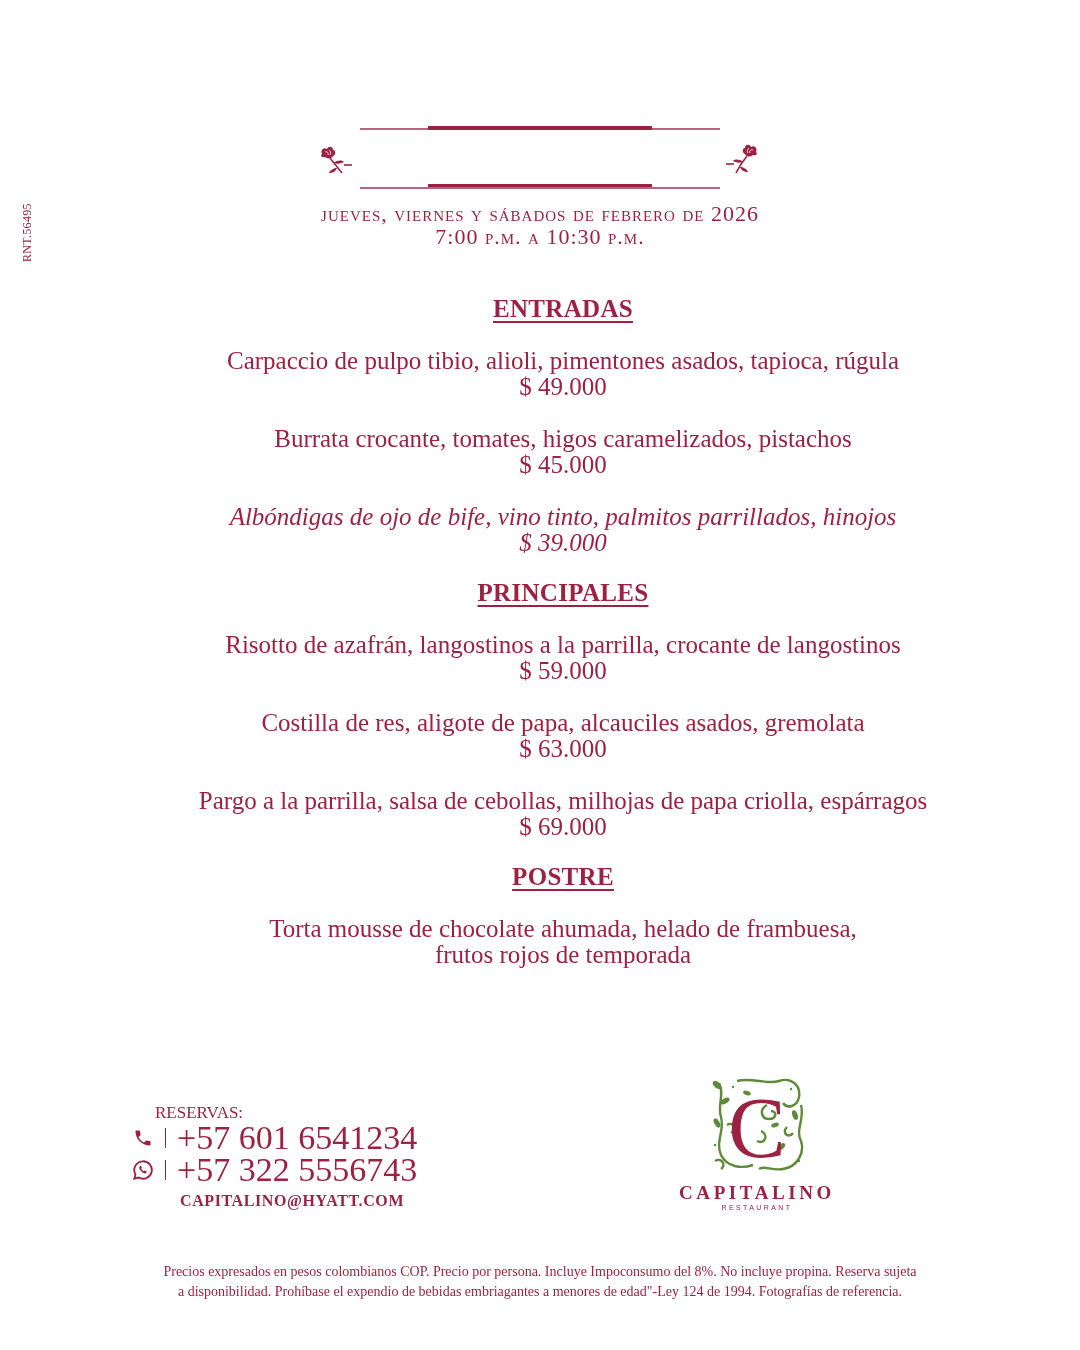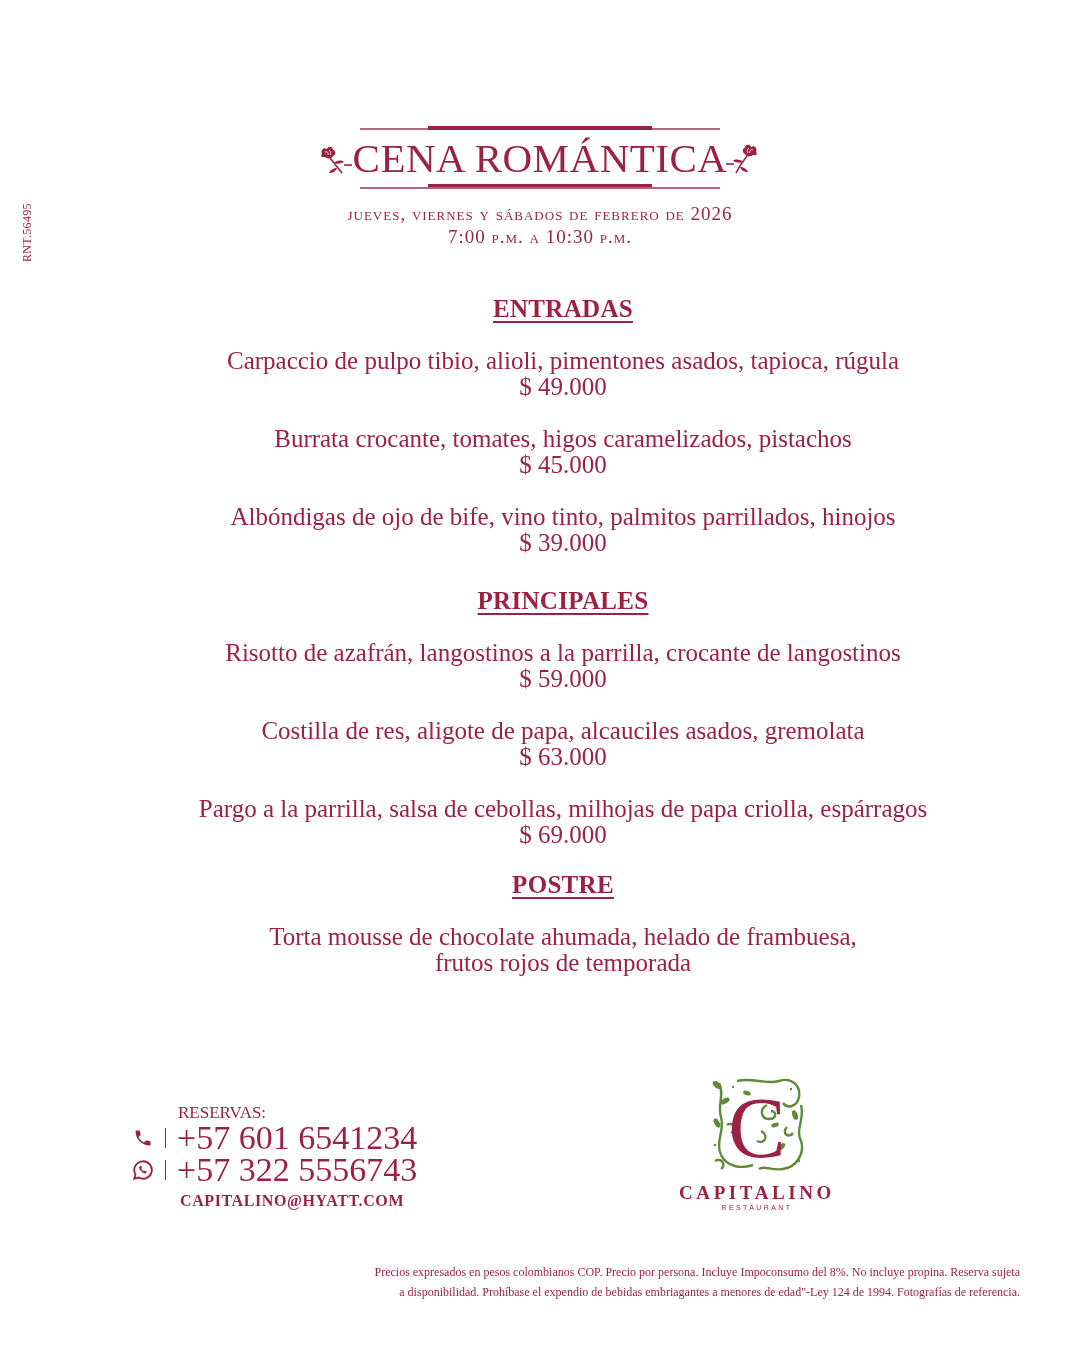--- a/index.html
+++ b/index.html
@@ -47,21 +47,21 @@
     }
     .rose {
       position: absolute;
       top: 18px;
       width: 36px; height: 32px;
     }
     .rose.left { left: -42px; }
     .rose.right { right: -40px; }
     .subtitle {
       margin-top: 12px;
-      font-size: 19px;
+      font-size: 22px;
       line-height: 23px;
       letter-spacing: 1px;
       font-variant: small-caps;
       text-transform: lowercase;
       color: #9b2242;
     }
     .subtitle span { display: block; }
     .menu {
       position: absolute;
       left: 0; top: 294px; width: 1080px;
@@ -81,29 +81,29 @@
     }
     .section { margin-bottom: 0; }
     .section-head { height: 30px; margin-bottom: 24px; }
     .item { margin-bottom: 26px; }
     .item .desc, .item .price {
       display: block;
       font-size: 25px;
       line-height: 26px;
       color: #9b2242;
     }
-    .section-entradas .item:last-child { margin-bottom: 30px; }
+    .section-entradas .item:last-child { margin-bottom: 22px; font-style: italic; }
     .section-principales .item:last-child { margin-bottom: 22px; }
     .contact {
       position: absolute;
       left: 132px; top: 1104px;
       width: 340px;
     }
     .reservas-label {
-      margin-left: 46px;
+      margin-left: 23px;
       font-size: 17px;
       line-height: 18px;
       color: #9b2242;
     }
     .phone-row {
       display: flex; align-items: center;
       height: 32px;
     }
     .phone-icon {
       width: 22px; height: 22px;
@@ -147,22 +147,22 @@
     .logo-sub {
       font-family: "Liberation Sans", sans-serif;
       font-size: 7px;
       letter-spacing: 2.4px;
       color: #9b2242;
       line-height: 10px;
     }
     .disclaimer {
       position: absolute;
       left: 60px; top: 1262px; width: 960px;
-      text-align: right;
-      font-size: 12px;
+      text-align: center;
+      font-size: 14px;
       line-height: 20px;
       color: #9b2242;
     }
     .disclaimer span { display: block; }
   </style>
 </head>
 <body>
 
 <div class="rnt">RNT.56495</div>
 
@@ -171,21 +171,20 @@
     <div class="line-thin" style="top:2px"></div>
     <div class="line-thick" style="top:0px"></div>
     <svg class="rose left" viewBox="0 0 36 32">
       <path d="M4 10 C2 6 6 3 9 5 C10 2 15 2 15 6 C18 6 18 11 15 12 C14 15 9 15 7 13 C4 14 2 12 4 10 Z" fill="#9b2242"></path>
       <path d="M7 8 C9 7 11 9 10 11 M11 6 C13 7 13 10 12 11" stroke="#fff" stroke-width="0.8" fill="none"></path>
       <path d="M12 14 C16 19 20 24 24 29" stroke="#9b2242" stroke-width="1.6" fill="none"></path>
       <path d="M16 19 C19 16 24 16 26 18 C22 20 19 20 16 19 Z" fill="#9b2242"></path>
       <path d="M19 24 C16 24 12 26 11 29 C15 29 18 27 19 24 Z" fill="#9b2242"></path>
       <path d="M26 21 L34 21" stroke="#9b2242" stroke-width="1.6"></path>
     </svg>
-    <div class="title">CENA ROMÁNTICA</div>
     <svg class="rose right" viewBox="0 0 36 32">
       <path d="M32 8 C34 4 30 1 27 3 C26 0 21 0 21 4 C18 4 18 9 21 10 C22 13 27 13 29 11 C32 12 34 10 32 8 Z" fill="#9b2242"></path>
       <path d="M29 6 C27 5 25 7 26 9 M25 4 C23 5 23 8 24 9" stroke="#fff" stroke-width="0.8" fill="none"></path>
       <path d="M23 12 C19 17 15 23 12 29" stroke="#9b2242" stroke-width="1.6" fill="none"></path>
       <path d="M19 18 C16 15 11 15 9 17 C13 19 16 19 19 18 Z" fill="#9b2242"></path>
       <path d="M16 23 C19 23 23 25 24 28 C20 28 17 26 16 23 Z" fill="#9b2242"></path>
       <path d="M2 20 L10 20" stroke="#9b2242" stroke-width="1.6"></path>
     </svg>
     <div class="line-thick" style="top:58px"></div>
     <div class="line-thin" style="top:61px"></div>

